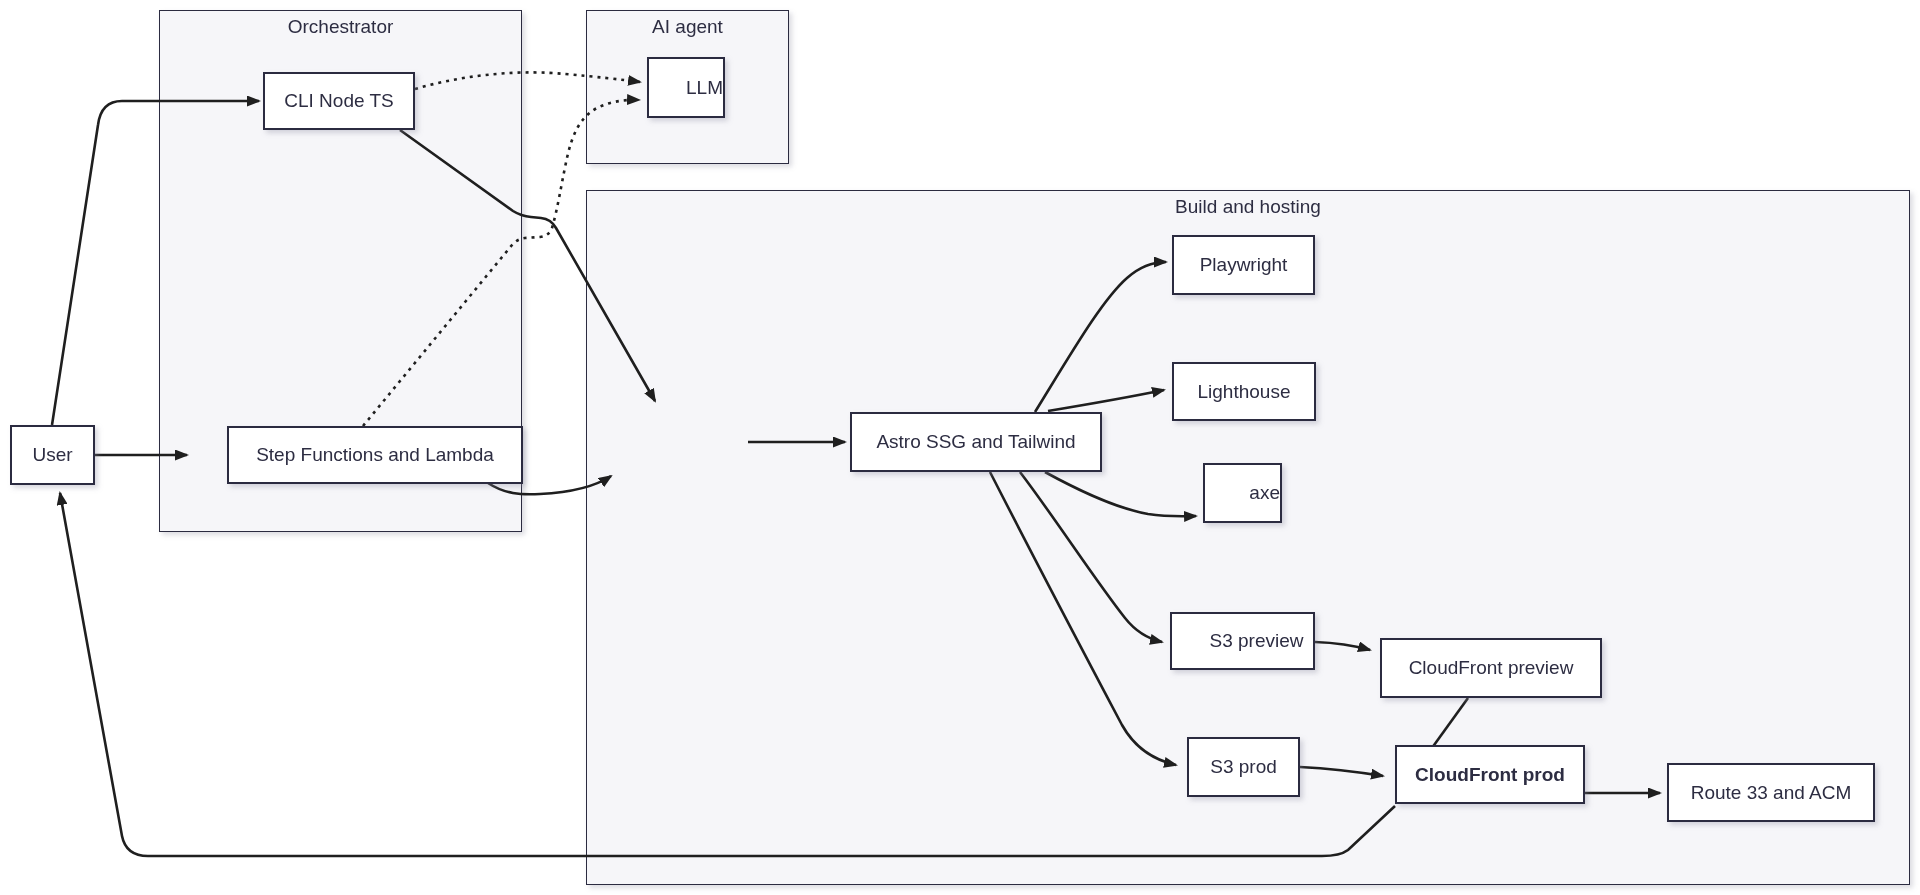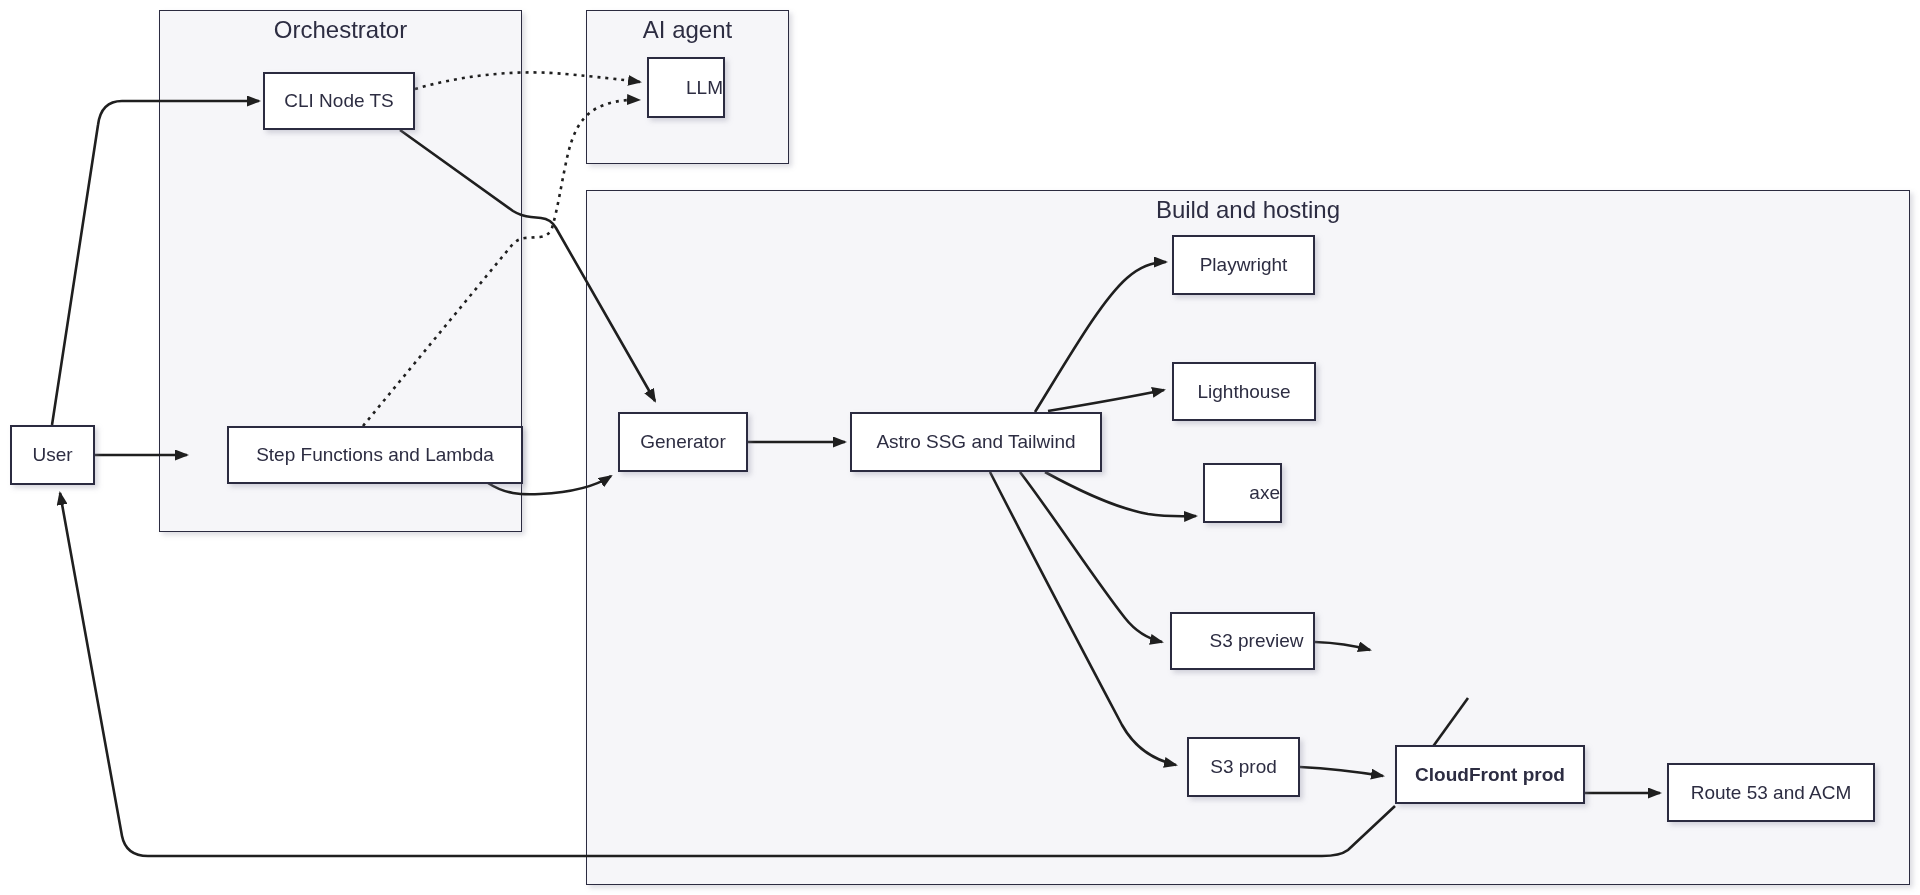--- a/index.html
+++ b/index.html
@@ -4,21 +4,21 @@
 <style>
   html,body{margin:0;padding:0;background:#ffffff;}
   body{width:1920px;height:895px;position:relative;overflow:hidden;
        font-family:"Liberation Sans","DejaVu Sans",sans-serif;}
   .diagram{position:absolute;left:0;top:0;width:1920px;height:895px;}
 
   
   .cluster{position:absolute;background:#f6f6f9;border:1.6px solid #2b2b40;
            box-shadow:3px 3px 5px rgba(140,140,160,0.30);z-index:1;}
   .cluster-label{position:absolute;top:5px;left:0;right:0;text-align:center;
-           font-size:24px;color:#2d2d42;}
+           font-size:19px;color:#2d2d42;}
   #cluster-orchestrator{left:159px;top:10px;width:361px;height:520px;}
   #cluster-ai{left:586px;top:10px;width:201px;height:152px;}
   #cluster-build{left:586px;top:190px;width:1322px;height:693px;}
 
   
   svg.edges{position:absolute;left:0;top:0;z-index:2;pointer-events:none;}
   .edge{fill:none;stroke:#1f1f1f;stroke-width:2.6px;}
   .edge.dotted{stroke-dasharray:3 5;}
 
   
@@ -86,41 +86,41 @@
   </div>
   <div class="node" id="node-cli">
     <span>CLI Node TS</span>
   </div>
   <div class="node" id="node-stepfn">
     <span>Step Functions and Lambda</span>
   </div>
   <div class="node" id="node-llm">
     <span>LLM</span>
   </div>
-  <div class="node" id="node-generator">
-    <span>Generator</span>
-  </div>
   <div class="node" id="node-astro">
     <span>Astro SSG and Tailwind</span>
   </div>
   <div class="node" id="node-playwright">
     <span>Playwright</span>
   </div>
   <div class="node" id="node-lighthouse">
     <span>Lighthouse</span>
   </div>
   <div class="node" id="node-axe">
     <span>axe</span>
   </div>
   <div class="node" id="node-s3preview">
     <span>S3 preview</span>
   </div>
   <div class="node" id="node-s3prod">
     <span>S3 prod</span>
   </div>
+  <div class="node" id="node-cfpreview">
+    <span>CloudFront preview</span>
+  </div>
   <div class="node" id="node-cfprod">
     <span>CloudFront prod</span>
   </div>
   <div class="node" id="node-route53">
-    <span>Route 53 and ACM</span>
+    <span>Route 33 and ACM</span>
   </div>
 
 </div>
 
 </body></html>

